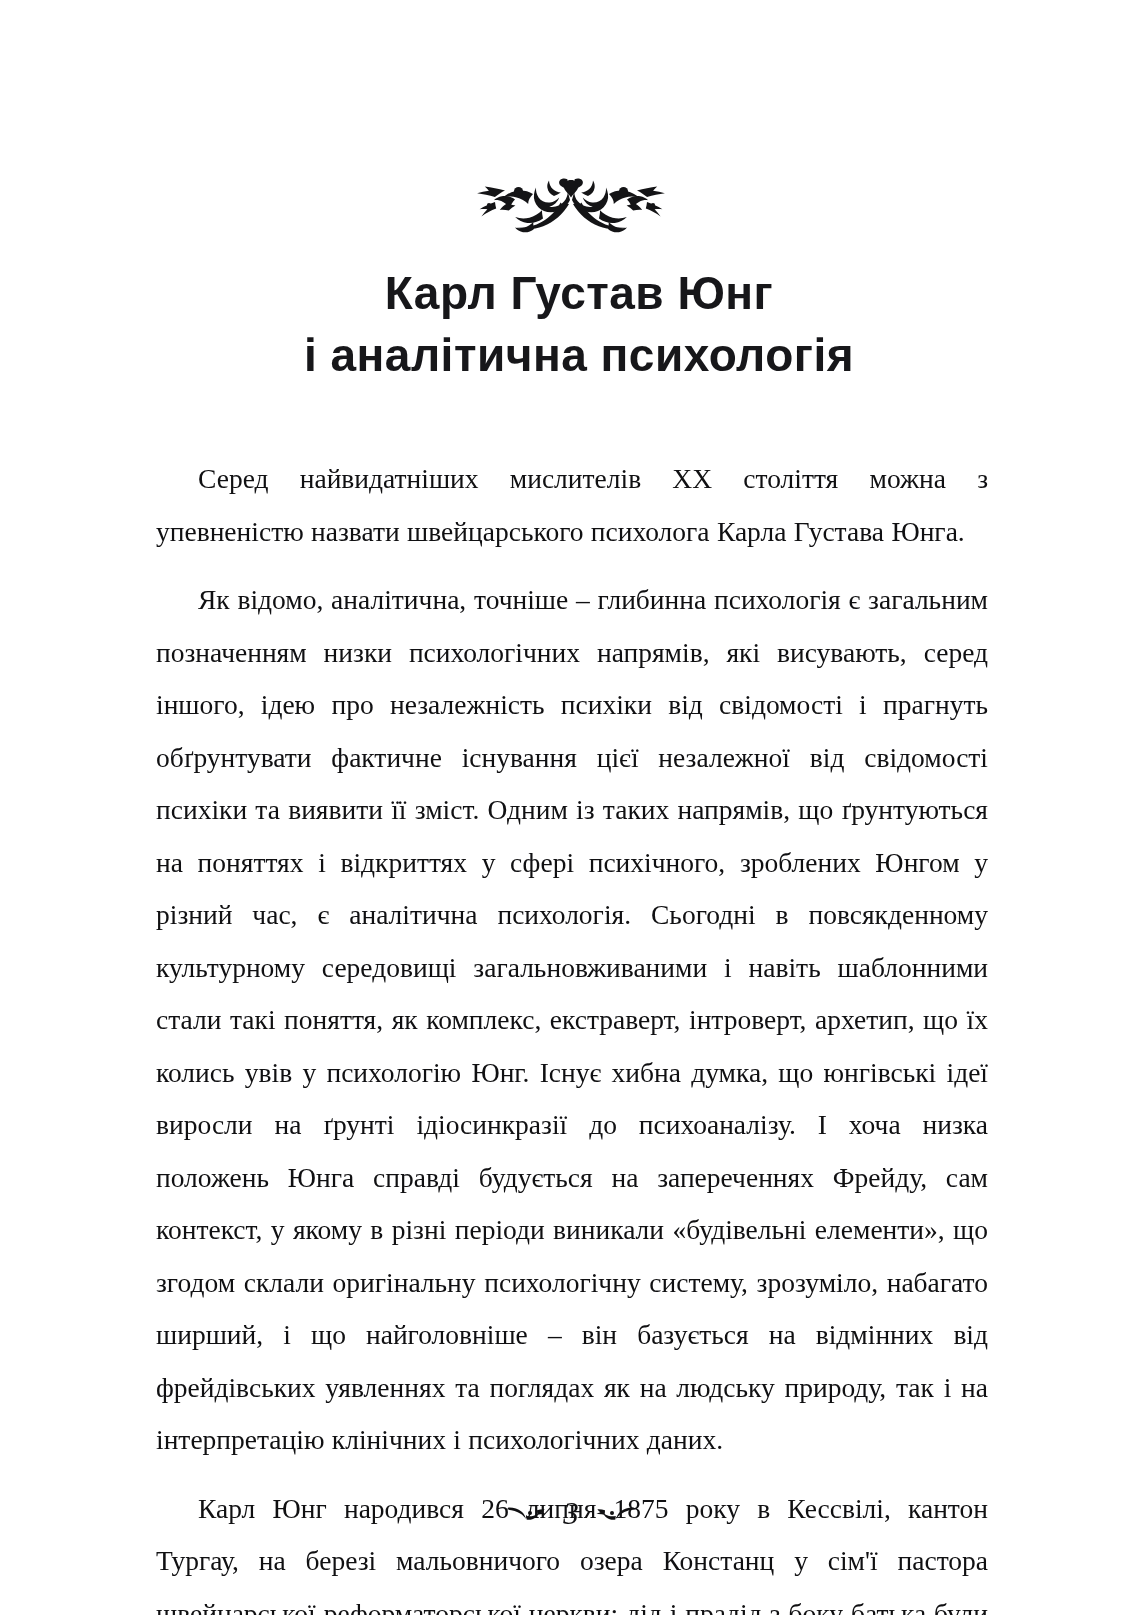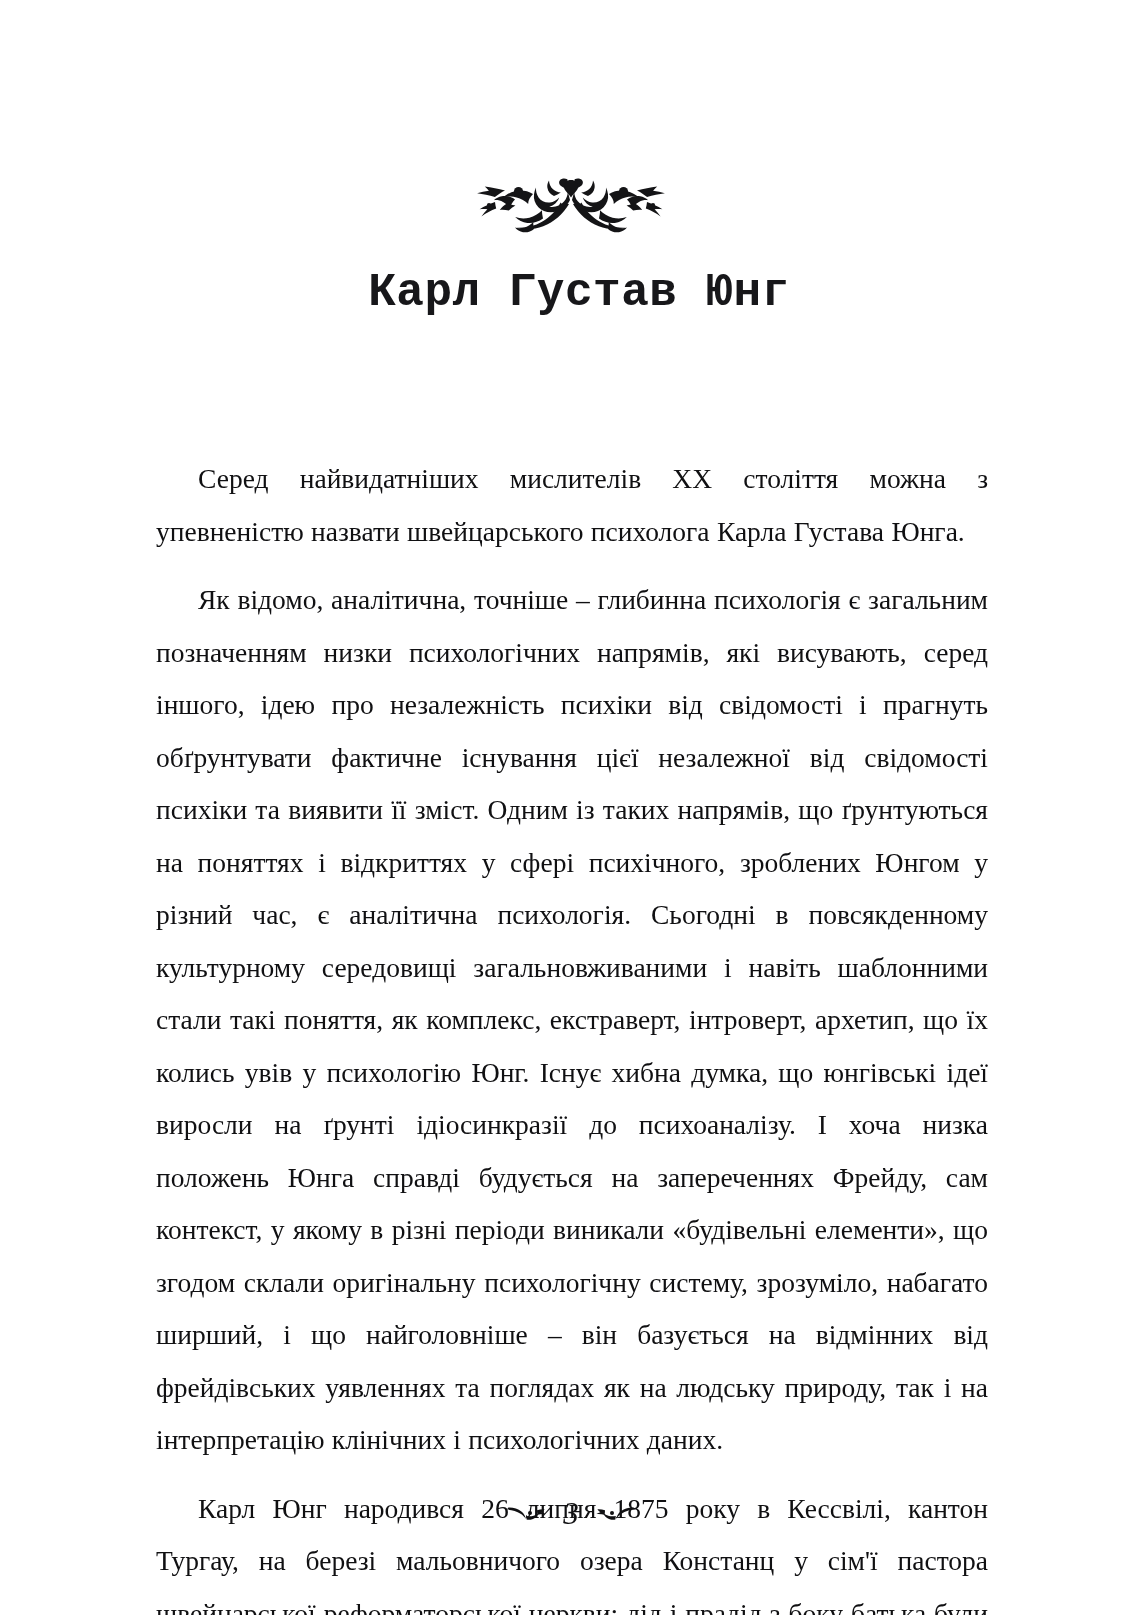--- a/index.html
+++ b/index.html
@@ -37,21 +37,21 @@
   
   .title-block {
     position: absolute;
     top: 262px;
     left: 0;
     width: 100%;
     text-align: center;
     color: #17171a;
   }
   .title-line {
-    font-family: Liberation Mono, monospace;
+    font-family: Liberation Sans, sans-serif;
     font-weight: 700;
     font-size: 46px;
     line-height: 62px;
     letter-spacing: 0.5px;
     white-space: nowrap;
     padding-left: 16px;
   }
 
   
   .body-block {
@@ -141,20 +141,21 @@
           <path d="M86 45.6c-2.8 1.6-5.2 3.8-7.2 6.4 3-.3 6-.1 9 .6 2-2 4.2-3.6 6.6-5-2.9-.6-5.7-1.3-8.4-2z"></path>
           <circle cx="97.5" cy="33.5" r="4.6"></circle>
           <circle cx="68" cy="47" r="2.1"></circle>
         </g>
       </g>
     </svg>
   </div>
 
   <div class="title-block">
     <div class="title-line">Карл Густав Юнг</div>
+    <div class="title-line">і аналітична психологія</div>
   </div>
 
   <div class="body-block">
     <p class="para">Серед найвидатніших мислителів XX століття можна з упевненістю назвати швейцарського психолога Карла Густава Юнга.</p>
     <p class="para">Як відомо, аналітична, точніше – глибинна психологія є загальним позначенням низки психологічних напрямів, які висувають, серед іншого, ідею про незалежність психіки від свідомості і прагнуть обґрунтувати фактичне існування цієї незалежної від свідомості психіки та виявити її зміст. Одним із таких напрямів, що ґрунтуються на поняттях і відкриттях у сфері психічного, зроблених Юнгом у різний час, є аналітична психологія. Сьогодні в повсякденному культурному середовищі загальновживаними і навіть шаблонними стали такі поняття, як комплекс, екстраверт, інтроверт, архетип, що їх колись увів у психологію Юнг. Існує хибна думка, що юнгівські ідеї виросли на ґрунті ідіосинкразії до психоаналізу. І хоча низка положень Юнга справді будується на запереченнях Фрейду, сам контекст, у якому в різні періоди виникали «будівельні елементи», що згодом склали оригінальну психологічну систему, зрозуміло, набагато ширший, і що найголовніше – він базується на відмінних від фрейдівських уявленнях та поглядах як на людську природу, так і на інтерпретацію клінічних і психологічних даних.</p>
     <p class="para">Карл Юнг народився 26 липня 1875 року в Кессвілі, кантон Тургау, на березі мальовничого озера Констанц у сім'ї пастора швейцарської реформаторської церкви; дід і прадід з боку батька були лікарями. Навчався в Базельській гімназії, улюбленими предметами гімназійних років були зоологія, біологія, археологія та історія. У квітні 1895 року вступив до</p>
   </div>
 
   <div class="footer">
     <svg width="40" height="18" viewBox="0 0 40 18" xmlns="http://www.w3.org/2000/svg" aria-hidden="true">

